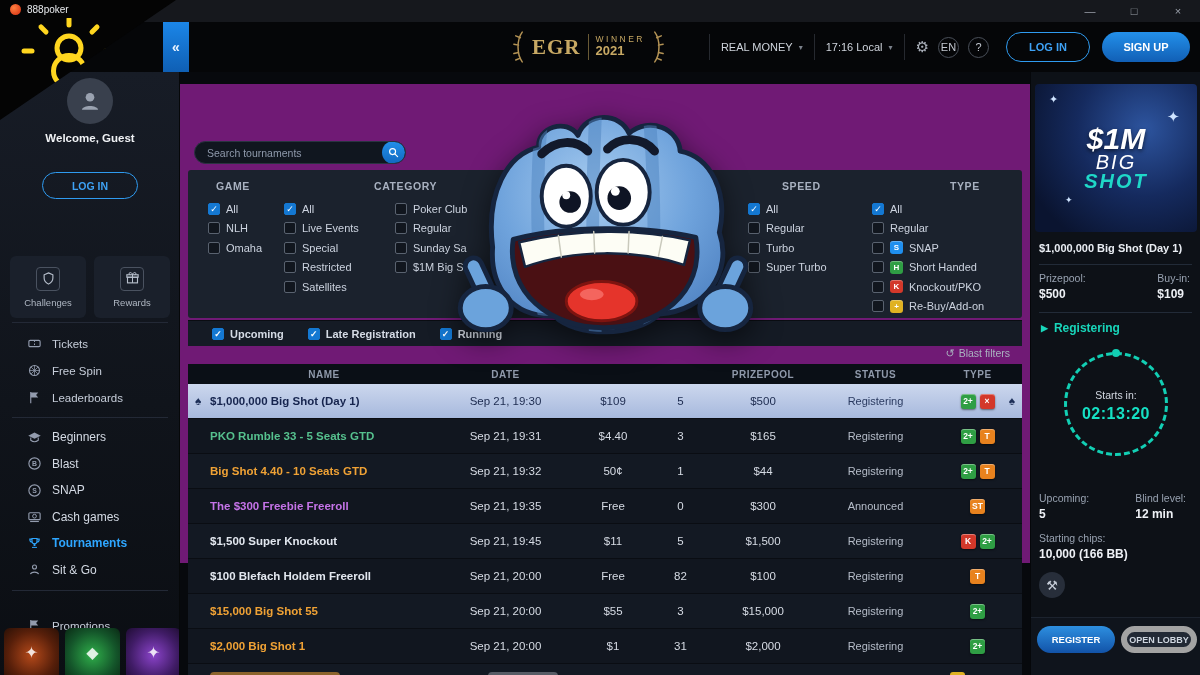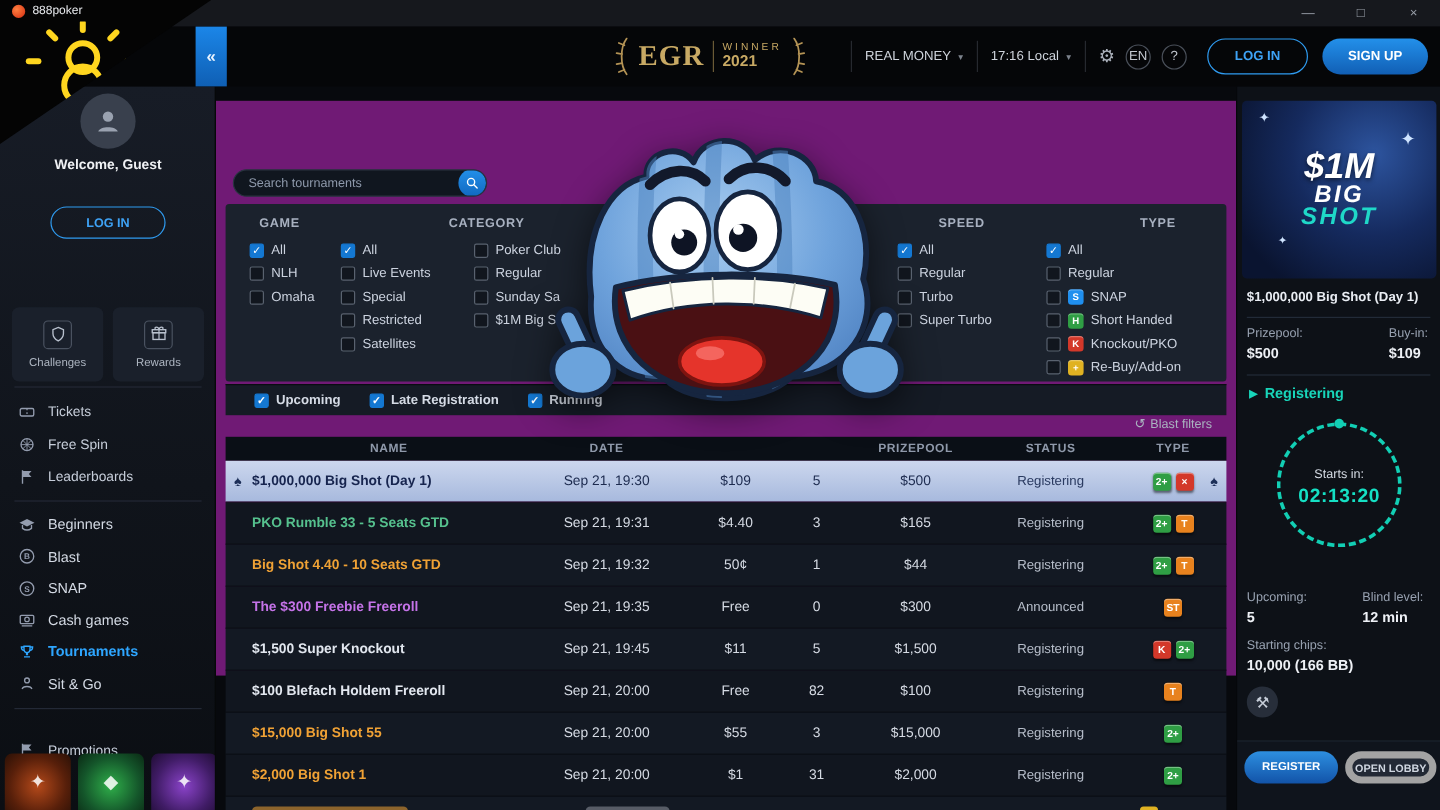--- a/index.html
+++ b/index.html
@@ -12,21 +12,21 @@
   .app-dot{width:11px;height:11px;border-radius:50%;background:radial-gradient(circle at 35% 35%,#ff8040,#d42b10);}
   .app-name{color:#e8eaee;font-size:10px;}
   .win-controls{position:absolute;right:0;top:0;height:22px;display:flex;z-index:70;}
   .win-btn{width:44px;height:22px;color:#9aa0aa;font-size:11px;display:flex;align-items:center;justify-content:center;}
 
   
   .navbar{position:absolute;top:22px;left:0;width:1200px;height:50px;background:#050608;z-index:20;}
   .collapse-btn{position:absolute;left:163px;top:0;width:26px;height:50px;background:linear-gradient(180deg,#1b86e8,#0f5fb4);color:#eaf4ff;display:flex;align-items:center;justify-content:center;font-size:14px;font-weight:bold;}
   .egr{position:absolute;left:512px;top:8px;display:flex;align-items:center;gap:7px;color:#c8a964;}
   .egr svg{width:13px;height:34px;}
-  .egr-title{font-size:24px;font-weight:bold;letter-spacing:1px;font-family:"Liberation Serif",serif;}
+  .egr-title{font-size:21px;font-weight:bold;letter-spacing:1px;font-family:"Liberation Serif",serif;}
   .egr-divider{width:1px;height:26px;background:#6a5a36;}
   .egr-right{display:flex;flex-direction:column;line-height:1.15;}
   .egr-winner{font-size:8.5px;letter-spacing:2.5px;}
   .egr-year{font-size:13px;font-weight:bold;}
   .nav-right{position:absolute;right:10px;top:0;height:50px;display:flex;align-items:center;}
   .nav-sep{width:1px;height:26px;background:#26292f;margin:0 11px;}
   .dd{color:#cfd4dc;font-size:11px;display:flex;gap:6px;align-items:center;}
   .caret{color:#7c828c;font-size:8px;}
   .gear{color:#aab0ba;font-size:15px;margin:0 9px 0 0;}
   .circle-btn{width:21px;height:21px;border:1px solid #4a505a;border-radius:50%;color:#c3c8d0;font-size:11px;display:flex;align-items:center;justify-content:center;margin-right:9px;}
@@ -44,21 +44,21 @@
   .welcome{position:absolute;top:60px;left:0;width:180px;text-align:center;color:#f0f2f5;font-size:11.5px;font-weight:bold;}
   .sb-login{position:absolute;top:100px;left:42px;width:96px;height:27px;border:1px solid #2f9bf0;border-radius:14px;color:#3ea2f5;font-size:10.5px;font-weight:bold;display:flex;align-items:center;justify-content:center;}
   .sb-tiles{position:absolute;top:184px;left:10px;display:flex;gap:8px;}
   .sb-tile{width:76px;height:62px;background:#1a202b;border-radius:6px;display:flex;flex-direction:column;align-items:center;justify-content:center;gap:6px;}
   .tile-icon{width:24px;height:24px;border:1px solid #4a5260;border-radius:4px;display:flex;align-items:center;justify-content:center;color:#b8c0cd;}
   .tile-icon svg{width:15px;height:15px;}
   .tile-label{font-size:9.5px;color:#aeb6c2;}
   .sb-div{position:absolute;left:12px;width:156px;height:1px;background:#232936;}
   .sb-links{position:absolute;top:258px;left:0;width:180px;}
   .sb-nav{position:absolute;top:352px;left:0;width:180px;}
-  .srow{height:27px;display:flex;align-items:center;gap:10px;padding-left:14px;color:#c6cdd9;font-size:11.5px;}
+  .srow{height:27px;display:flex;align-items:center;gap:10px;padding-left:26px;color:#c6cdd9;font-size:11.5px;}
   .sb-nav .srow{height:26.5px;font-size:12px;color:#d4dae4;}
   .srow .sic{width:16px;height:16px;color:#939cae;display:flex;align-items:center;justify-content:center;}
   .sic svg{width:15px;height:15px;}
   .srow.active{color:#2ea6ff;font-weight:bold;}
   .srow.active .sic{color:#2ea6ff;}
   .sb-promo-row{position:absolute;top:524px;left:0;width:180px;margin-top:16px;}
   .sb-games{position:absolute;top:556px;left:4px;display:flex;gap:6px;}
   .mini-game{width:55px;height:60px;border-radius:6px;position:relative;overflow:hidden;}
   .mg1{background:radial-gradient(circle at 50% 45%,#b4491a 0%,#571f0a 55%,#1c0c05 100%);}
   .mg2{background:radial-gradient(circle at 50% 45%,#2fae4a 0%,#14552a 55%,#071c0e 100%);}
@@ -117,21 +117,21 @@
   .trow-partial{height:23px;background:#131923;position:relative;overflow:hidden;}
   .p-smudge{position:absolute;left:22px;top:8px;width:130px;height:9px;border-radius:4px;background:rgba(240,162,53,.55);}
   .p-smudge2{position:absolute;left:300px;top:8px;width:70px;height:9px;border-radius:4px;background:rgba(214,219,228,.35);}
   .p-badge{position:absolute;left:762px;top:8px;width:15px;height:15px;border-radius:3px;}
 
   
   .details{position:absolute;left:1030px;top:72px;width:170px;height:603px;background:#0d1117;z-index:10;border-left:1px solid #05070a;}
   .promo{position:absolute;left:4px;top:12px;width:162px;height:148px;border-radius:4px;background:radial-gradient(circle at 68% 30%,#2d549e 0%,#16придat 0%,#152a5e 45%,#0a1430 85%);overflow:hidden;display:flex;flex-direction:column;align-items:center;justify-content:center;line-height:.95;}
   .promo{background:radial-gradient(circle at 68% 30%,#2d549e 0%,#152a5e 45%,#0a1430 85%);}
   .p1{font-size:30px;font-style:italic;font-weight:bold;color:#fff;text-shadow:0 2px 4px rgba(0,0,0,.6);}
-  .p2{font-size:20px;font-style:italic;font-weight:bold;color:#fff;letter-spacing:2px;}
+  .p2{font-size:20px;font-style:italic;font-weight:normal;color:#fff;letter-spacing:2px;}
   .p3{font-size:20px;font-style:italic;font-weight:bold;color:#1fd8c8;letter-spacing:2px;}
   .spark{position:absolute;color:#cfe4ff;}
   .sp1{left:14px;top:10px;font-size:11px;} .sp2{left:132px;top:26px;font-size:15px;} .sp3{left:30px;top:112px;font-size:9px;}
   .d-title{position:absolute;top:170px;left:8px;right:8px;font-size:11px;font-weight:bold;color:#e9edf3;}
   .d-div{position:absolute;left:8px;right:8px;height:1px;background:#222b38;}
   .dv1{top:192px;} .dv2{top:240px;}
   .d-stats{position:absolute;top:200px;left:8px;right:10px;display:flex;justify-content:space-between;}
   .d-col{display:flex;flex-direction:column;gap:3px;}
   .d-label{font-size:10.5px;color:#98a2b1;}
   .d-value{font-size:12px;font-weight:bold;color:#eef1f6;}

